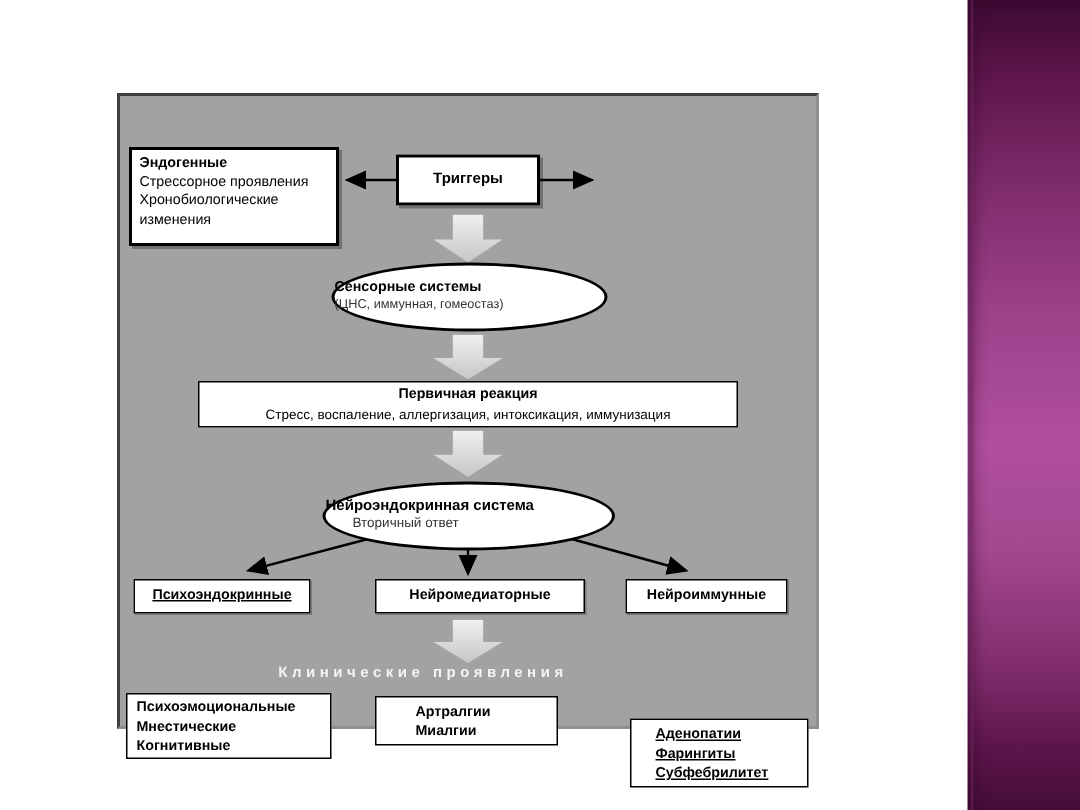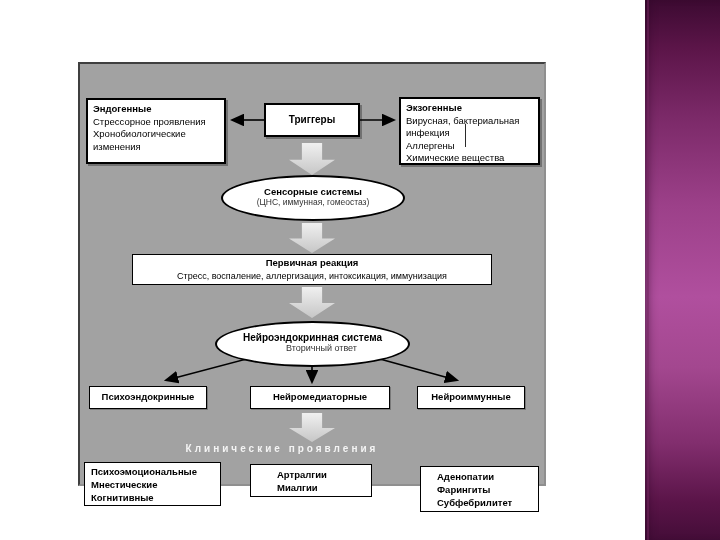--- a/index.html
+++ b/index.html
@@ -41,21 +41,21 @@
     box-sizing: border-box; font-size: 9.5px; line-height: 12.5px;
   }
   .rect2 { border: 2px solid #000; box-shadow: 2px 2px 0 rgba(0,0,0,0.30); }
   .rect1 { border: 1px solid #000; }
   .pad { padding: 3px 5px; }
   .b { font-weight: bold; }
   .center { text-align: center; }
 
   .ellipse {
     position: absolute; background: #ffffff; border: 2px solid #000;
-    border-radius: 50%; box-sizing: border-box; text-align: center; color: #000;
+    border-radius: 50%; box-sizing: border-box; color: #000;
   }
   .ellipse .t { font-weight: bold; font-size: 9.5px; line-height: 11px; }
   .ellipse .s { font-size: 8.5px; color: #333; line-height: 10px; }
 
   .block-arrow {
     position: absolute; width: 46px;
     background: linear-gradient(180deg, #f0f0f0 0%, #d7d7d7 60%, #c6c6c6 100%);
     clip-path: polygon(28% 0%, 72% 0%, 72% 52%, 100% 52%, 50% 100%, 0% 52%, 28% 52%);
   }
 
@@ -103,28 +103,20 @@
         <div class="b">Эндогенные</div>
         <div>Стрессорное проявления</div>
         <div>Хронобиологические</div>
         <div>изменения</div>
       </div>
 
       <div class="node rect2 center" style="left:184px; top:16px; width:96px; height:34px; line-height:30px;">
         <span class="b" style="font-size:10px;">Триггеры</span>
       </div>
 
-      <div class="node rect2 pad" style="left:319px; top:10px; width:141px; height:68px;">
-        <div class="b">Экзогенные</div>
-        <div>Вирусная, бактериальная</div>
-        <div>инфекция</div>
-        <div>Аллергены</div>
-        <div>Химические вещества</div>
-        <div class="stray" style="left:64px; top:25px; height:23px;"></div>
-      </div>
 
       <div class="block-arrow" style="left:209px; top:56px; height:32px;"></div>
 
       <div class="ellipse" style="left:141px; top:88px; width:184px; height:46px; padding-top:9px;">
         <div class="t">Сенсорные системы</div>
         <div class="s">(ЦНС, иммунная, гомеостаз)</div>
       </div>
 
       <div class="block-arrow" style="left:209px; top:136px; height:30px;"></div>
 
@@ -133,40 +125,40 @@
         <div style="font-size:9px;">Стресс, воспаление, аллергизация, интоксикация, иммунизация</div>
       </div>
 
       <div class="block-arrow" style="left:209px; top:200px; height:31px;"></div>
 
       <div class="ellipse" style="left:135px; top:234px; width:195px; height:46px; padding-top:9px;">
         <div class="t" style="font-size:10px;">Нейроэндокринная система</div>
         <div class="s" style="font-size:9px;padding-left:18px;">Вторичный ответ</div>
       </div>
 
-      <div class="branch" style="left:9px; width:118px;">Психоэндокринные</div>
+      <div class="branch" style="left:9px; width:118px;text-decoration:underline;">Психоэндокринные</div>
       <div class="branch" style="left:170px; width:140px;">Нейромедиаторные</div>
       <div class="branch" style="left:337px; width:108px;">Нейроиммунные</div>
 
       <div class="block-arrow" style="left:209px; top:326px; height:29px;"></div>
 
       <div class="clinical">Клинические проявления</div>
 
       <div class="outcome" style="left:4px; top:375px; width:137px; height:44px; padding:2px 6px;">
         <div>Психоэмоциональные</div>
         <div>Мнестические</div>
         <div>Когнитивные</div>
       </div>
 
       <div class="outcome" style="left:170px; top:377px; width:122px; height:33px; padding:3px 0 0 26px;">
         <div>Артралгии</div>
         <div>Миалгии</div>
       </div>
 
-      <div class="outcome" style="left:340px; top:379px; width:119px; height:46px; padding:3px 0 0 16px;">
+      <div class="outcome" style="left:340px; top:392px; width:119px; height:46px; padding:3px 0 0 16px;text-decoration:underline;">
         <div>Аденопатии</div>
         <div>Фарингиты</div>
         <div>Субфебрилитет</div>
       </div>
 
     </div>
   </div>
 
   <div class="stripe">
     <div class="stripe-seam"></div>

